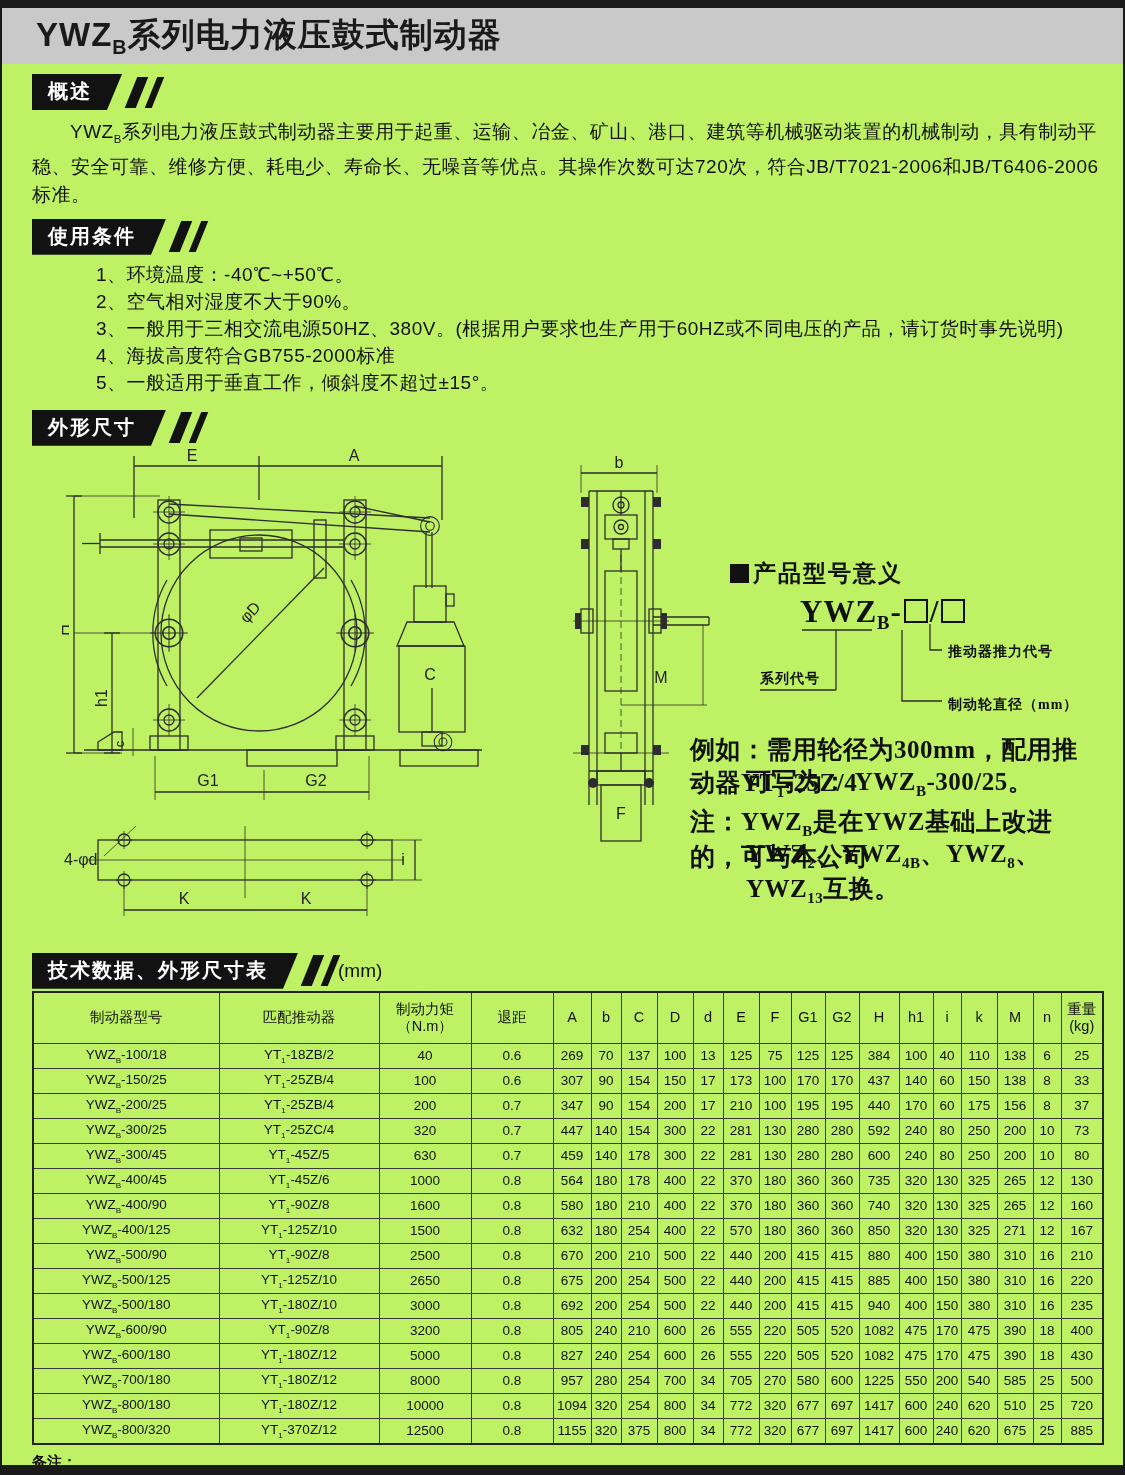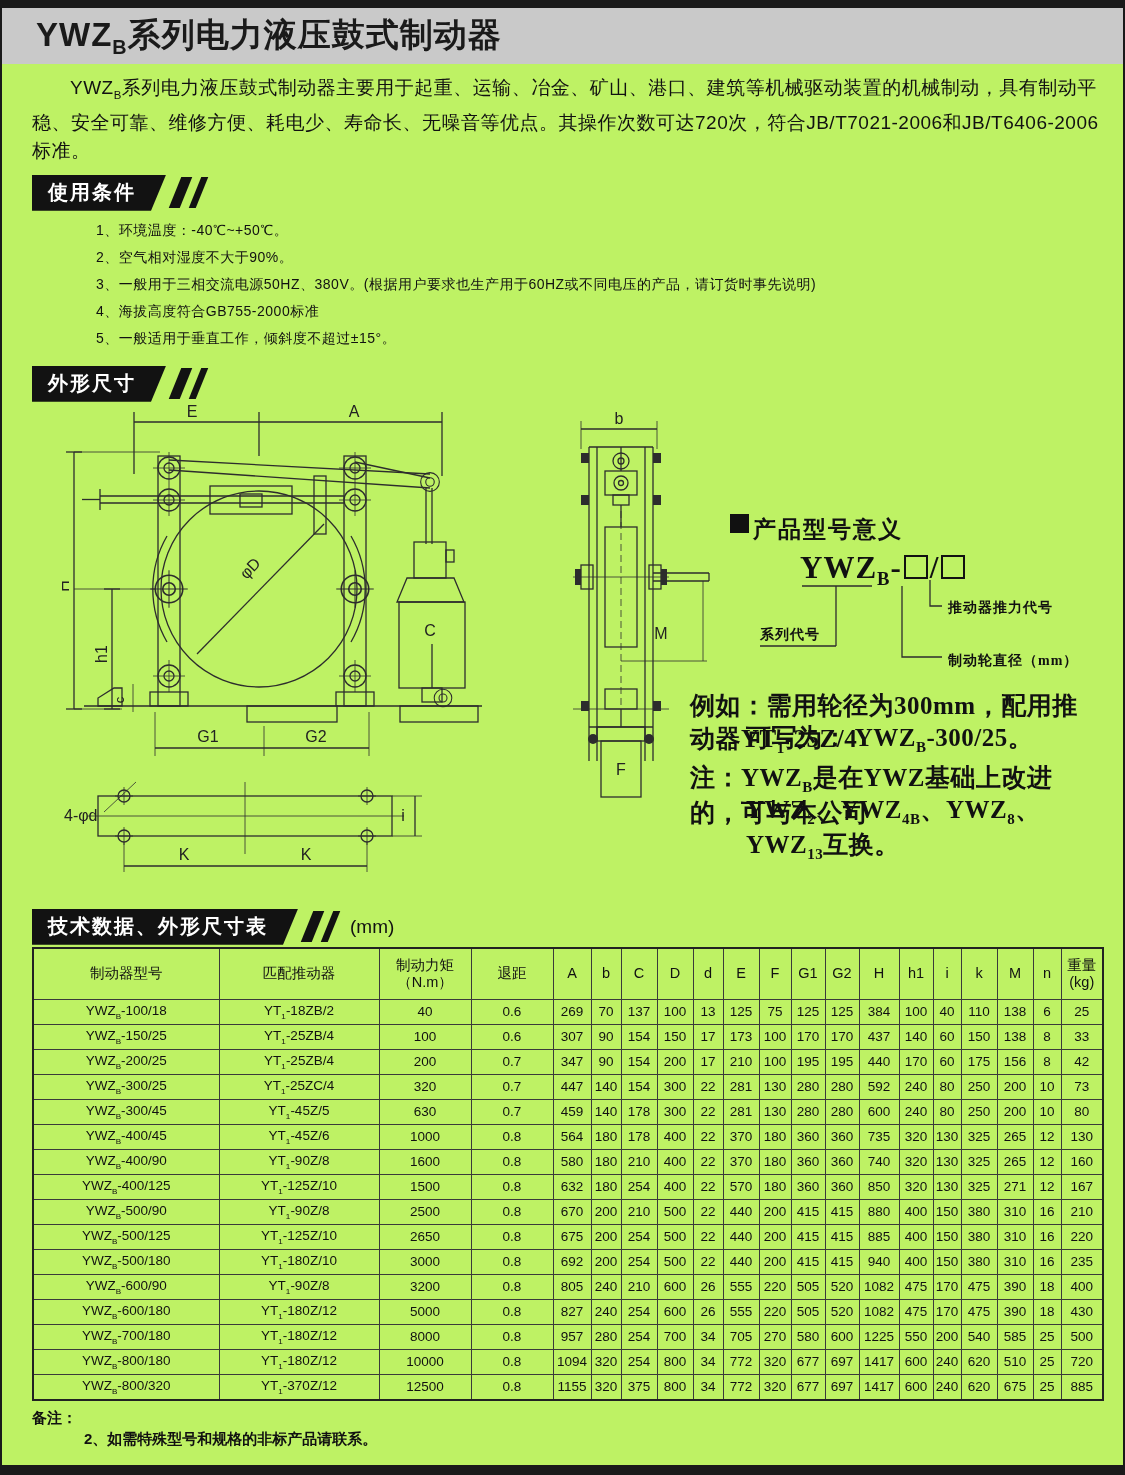--- a/index.html
+++ b/index.html
@@ -12,32 +12,32 @@
         padding-left:34px;font-size:33px;font-weight:bold;color:#1a1a1a;letter-spacing:1px;}
   sub{font-size:60%;}
   .content{padding:0 22px 0 30px;}
   
   .sec-row{display:flex;align-items:center;margin-top:12px;height:32px;}
   .sec-banner{background:#121212;color:#fff;font-size:20px;font-weight:bold;
         padding:4px 30px 5px 16px;letter-spacing:2px;
         clip-path:polygon(0 0,100% 0,calc(100% - 15px) 100%,0 100%);}
   .stripe{width:11px;height:31px;background:#121212;transform:skewX(-22deg);margin-left:9px;}
   .stripe.thin{width:7px;}
-  .unit-label{font-size:19px;margin-left:16px;color:#111;}
+  .unit-label{font-size:19px;margin-left:4px;color:#111;}
   .overview{margin:10px 0 0;font-size:19px;line-height:28px;text-indent:2em;letter-spacing:0.5px;}
-  .cond-list{margin:8px 0 16px;padding:0 0 0 64px;list-style:none;font-size:14px;line-height:27px;letter-spacing:0.5px;}
+  .cond-list{margin:8px 0 16px;padding:0 0 0 64px;list-style:none;font-size:19px;line-height:27px;letter-spacing:0.5px;}
   
   .drawing{position:relative;height:495px;margin-top:4px;}
   .drawing svg{position:absolute;}
   .dwg line,.dwg path,.dwg rect,.dwg circle{stroke:#2d2d2d;fill:none;stroke-width:1.3;}
   .dwg .thin{stroke-width:0.8;}
   .dwg .dark{fill:#2d2d2d;stroke:none;}
   .dwg text{font-family:"Liberation Sans",sans-serif;font-size:16px;fill:#222;stroke:none;}
   .dwg text.small{font-size:13px;}
-  .mm-head{position:absolute;font-size:23px;font-weight:bold;letter-spacing:2px;display:flex;align-items:flex-start;}
+  .mm-head{position:absolute;font-size:23px;font-weight:bold;letter-spacing:2px;display:flex;align-items:center;}
   .mm-square{display:inline-block;width:19px;height:19px;background:#111;margin-right:4px;}
   .mm-model{position:absolute;font-family:"Liberation Serif",serif;font-weight:bold;font-size:31px;letter-spacing:1px;}
   .mbox{display:inline-block;width:20px;height:20px;border:2px solid #111;margin:0 2px;vertical-align:-1px;}
   .mm-label{position:absolute;font-family:"Liberation Serif",serif;font-weight:bold;font-size:14px;letter-spacing:1px;}
   .mm-text{position:absolute;font-family:"Liberation Serif",serif;font-weight:bold;font-size:25px;letter-spacing:0.5px;}
   
   .spec-table{width:100%;margin-top:4px;border-collapse:collapse;table-layout:fixed;border:2px solid #222;}
   .spec-table th,.spec-table td{border:1px solid #3a3a3a;text-align:center;vertical-align:middle;}
   .spec-table th{font-weight:normal;font-size:14.5px;line-height:17px;padding:8px 1px;white-space:pre-line;}
   .spec-table td{font-size:13.5px;padding:3px 1px;height:18px;}
@@ -50,20 +50,25 @@
 <body>
 
 <div class="page">
   <div class="top-bar"></div>
   <div class="title-banner">
     <span>YWZ<sub>B</sub>系列电力液压鼓式制动器</span>
   </div>
 
   <div class="content">
 
+    <div class="sec-row">
+      <div class="sec-banner">概述</div>
+      <div class="stripe"></div>
+      <div class="stripe thin"></div>
+    </div>
     <p class="overview">YWZ<sub>B</sub>系列电力液压鼓式制动器主要用于起重、运输、冶金、矿山、港口、建筑等机械驱动装置的机械制动，具有制动平稳、安全可靠、维修方便、耗电少、寿命长、无噪音等优点。其操作次数可达720次，符合JB/T7021-2006和JB/T6406-2006标准。</p>
 
     <div class="sec-row">
       <div class="sec-banner">使用条件</div>
       <div class="stripe"></div>
       <div class="stripe thin"></div>
     </div>
     <ul class="cond-list">
       <li>1、环境温度：-40℃~+50℃。</li>
       <li>2、空气相对湿度不大于90%。</li>
@@ -389,21 +394,21 @@
             <td>210</td>
             <td>100</td>
             <td>195</td>
             <td>195</td>
             <td>440</td>
             <td>170</td>
             <td>60</td>
             <td>175</td>
             <td>156</td>
             <td>8</td>
-            <td>42</td>
+            <td>37</td>
           </tr>
           <tr>
             <td>YWZ<sub>B</sub>-300/25</td>
             <td>YT<sub>1</sub>-25ZC/4</td>
             <td>320</td>
             <td>0.7</td>
             <td>447</td>
             <td>140</td>
             <td>154</td>
             <td>300</td>

